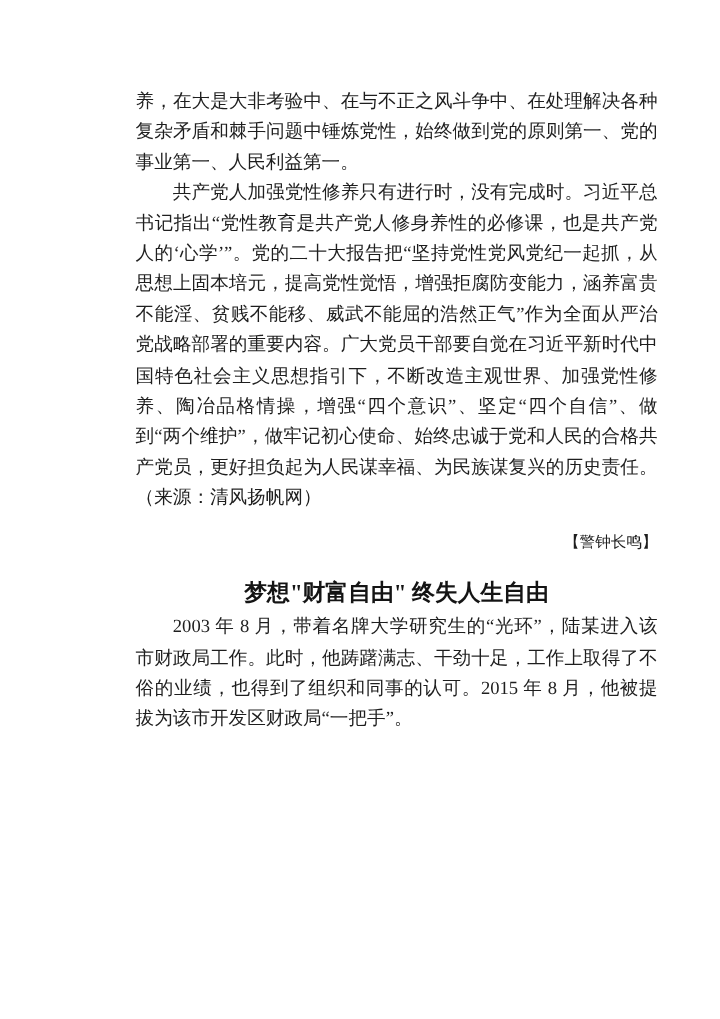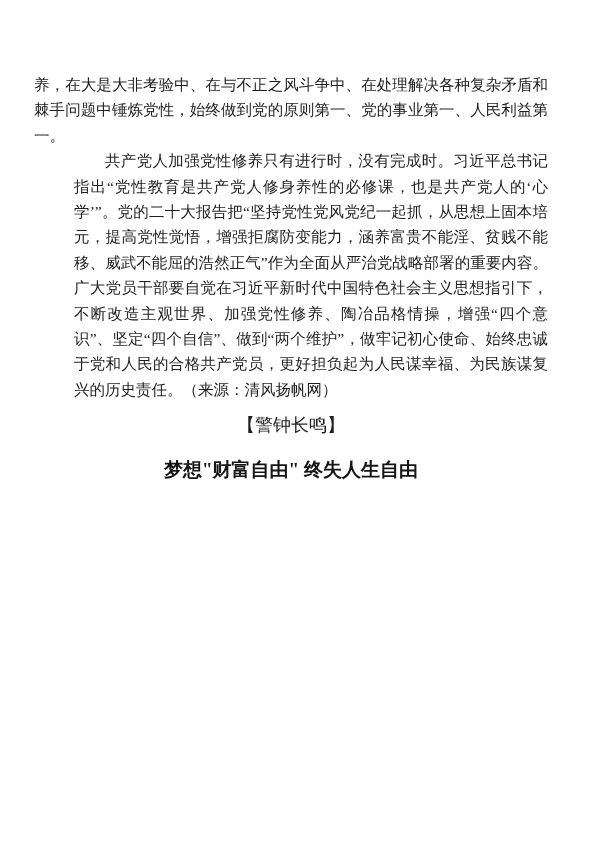--- a/index.html
+++ b/index.html
@@ -6,42 +6,41 @@
     margin: 0;
     padding: 0;
     background: #ffffff;
   }
   .page {
     position: relative;
     width: 600px;
     height: 754px;
     background: #ffffff;
     box-sizing: border-box;
-    padding: 72px 52px 0 34px;
+    padding: 72px 52px 0 113px;
     font-family: "Liberation Serif", "DejaVu Serif", serif;
     color: #1e1e1e;
     overflow: hidden;
   }
   .para {
     margin: 0;
     font-size: 15.5px;
     line-height: 25.4px;
     text-align: justify;
     text-justify: inter-ideograph;
     word-break: break-all;
   }
   .indent {
     text-indent: 31px;
-    margin-left: 40px;
   }
   .section-header {
     margin: 11px 0 0 0;
-    font-size: 18px;
+    font-size: 13px;
     line-height: 25.4px;
-    text-align: center;
+    text-align: right;
   }
   .article-title {
     margin: 16px 0 0 0;
     font-size: 19px;
     line-height: 30px;
     font-weight: bold;
     text-align: center;
     color: #141414;
   }
   .article-first {
@@ -64,17 +63,18 @@
 
   <p class="para">养，在大是大非考验中、在与不正之风斗争中、在处理解决各种复杂矛盾和棘手问题中锤炼党性，始终做到党的原则第一、党的事业第一、人民利益第一。</p>
 
   <p class="para indent">共产党人加强党性修养只有进行时，没有完成时。习近平总书记指出“党性教育是共产党人修身养性的必修课，也是共产党人的‘心学’”。党的二十大报告把“坚持党性党风党纪一起抓，从思想上固本培元，提高党性觉悟，增强拒腐防变能力，涵养富贵不能淫、贫贱不能移、威武不能屈的浩然正气”作为全面从严治党战略部署的重要内容。广大党员干部要自觉在习近平新时代中国特色社会主义思想指引下，不断改造主观世界、加强党性修养、陶冶品格情操，增强“四个意识”、坚定“四个自信”、做到“两个维护”，做牢记初心使命、始终忠诚于党和人民的合格共产党员，更好担负起为人民谋幸福、为民族谋复兴的历史责任。（来源：清风扬帆网）</p>
 
   <p class="section-header">【警钟长鸣】</p>
 
   <h2 class="article-title">梦想"财富自由" 终失人生自由</h2>
 
 
+  <p class="para indent">2003 年 8 月，带着名牌大学研究生的“光环”，陆某进入该市财政局工作。此时，他踌躇满志、干劲十足，工作上取得了不俗的业绩，也得到了组织和同事的认可。2015 年 8 月，他被提拔为该市开发区财政局“一把手”。</p>
 
 
   <div class="page-number">- 9 -</div>
 
 </div>
 
 </body></html>

